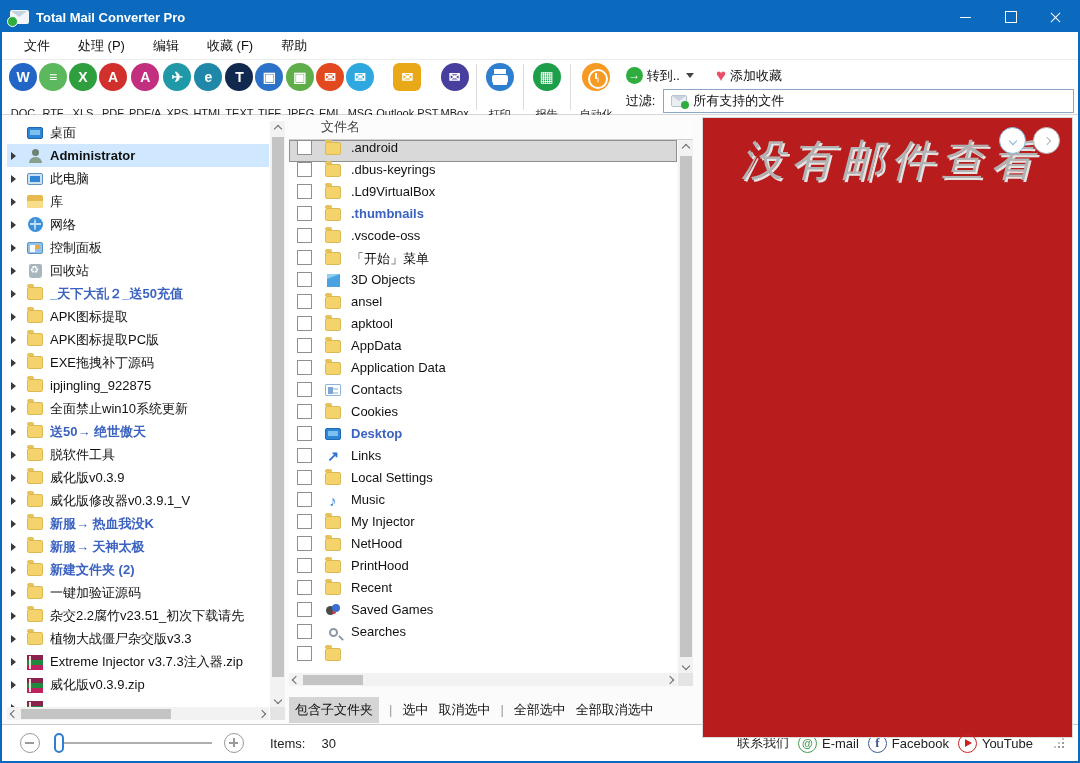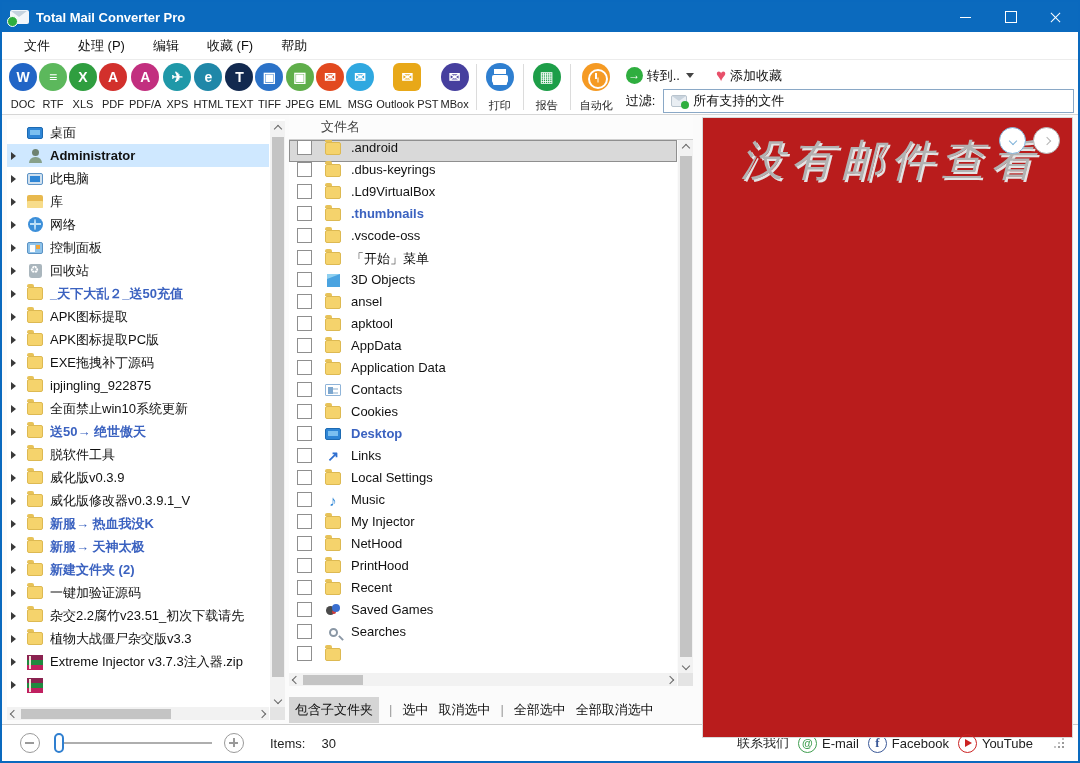--- a/index.html
+++ b/index.html
@@ -22,21 +22,21 @@
   
   .menubar { height:28px; background:#fff; display:flex; align-items:center; padding-left:12px; border-bottom:1px solid #ececec; }
   .menu-item { font-size:13px; color:#111; padding:4px 10px; margin-right:8px; white-space:nowrap; }
 
   
   .toolbar { height:55px; background:#fff; border-bottom:1px solid #d6d6d6; display:flex; align-items:flex-start; padding:3px 0 0 6px; }
   #fmt-strip { display:flex; }
   .fmt-btn { display:flex; flex-direction:column; align-items:center; margin:0 1px; }
   .fmt-circle { width:28px; height:28px; border-radius:50%; color:#fff; font-size:14px; font-weight:bold; line-height:28px; text-align:center; }
   .fmt-circle.sq { border-radius:6px; }
-  .fmt-label { font-size:11px; color:#222; margin-top:7px; white-space:nowrap; }
+  .fmt-label { font-size:11px; color:#222; margin-top:16px; white-space:nowrap; }
   .tool-btn { display:flex; flex-direction:column; align-items:center; margin:0 3px; }
   .vsep { width:1px; height:46px; background:#dcdcdc; margin:1px 6px 0 6px; flex:0 0 auto; }
   .ico-print { width:28px; height:28px; border-radius:50%; background:#2f7fd0; position:relative; }
   .ico-print::before { content:""; position:absolute; left:8px; top:6px; width:12px; height:5px; background:#fff; }
   .ico-print::after { content:""; position:absolute; left:6px; top:12px; width:16px; height:8px; background:#fff; border-radius:2px; box-shadow:0 3px 0 -1px #fff; }
   .ico-report { width:28px; height:28px; border-radius:50%; background:#1d9e48; color:#fff; text-align:center; line-height:28px; font-size:15px; }
   .ico-auto { width:28px; height:28px; border-radius:50%; background:#f59a23; position:relative; }
   .ico-auto::before { content:""; position:absolute; left:6px; top:6px; width:16px; height:16px; border:2px solid #fff; border-radius:50%; }
   .ico-auto::after { content:""; position:absolute; left:13px; top:10px; width:2px; height:6px; background:#fff; box-shadow:2px 4px 0 -0.5px #fff; }
 
@@ -447,20 +447,27 @@
           <span class="ticon">
             <span class="i-rar"></span>
           </span>
           <span class="tlabel">Extreme Injector v3.7.3注入器.zip</span>
         </div>
         <div class="trow">
           <span class="t-arrow on"></span>
           <span class="ticon">
             <span class="i-rar"></span>
           </span>
+          <span class="tlabel">威化版v0.3.9.zip</span>
+        </div>
+        <div class="trow">
+          <span class="t-arrow on"></span>
+          <span class="ticon">
+            <span class="i-rar"></span>
+          </span>
           <span class="tlabel bluebold"></span>
         </div>
       </div>
     <div class="vsb" style="top:2px; bottom:13px;">
       <div class="sb-btn">
           <span class="chev up"></span>
         </div>
       <div class="sb-thumb-v" style="top:16px; bottom:30px;"></div>
       <div class="sb-btn" style="position:absolute; bottom:0;">
           <span class="chev down"></span>

